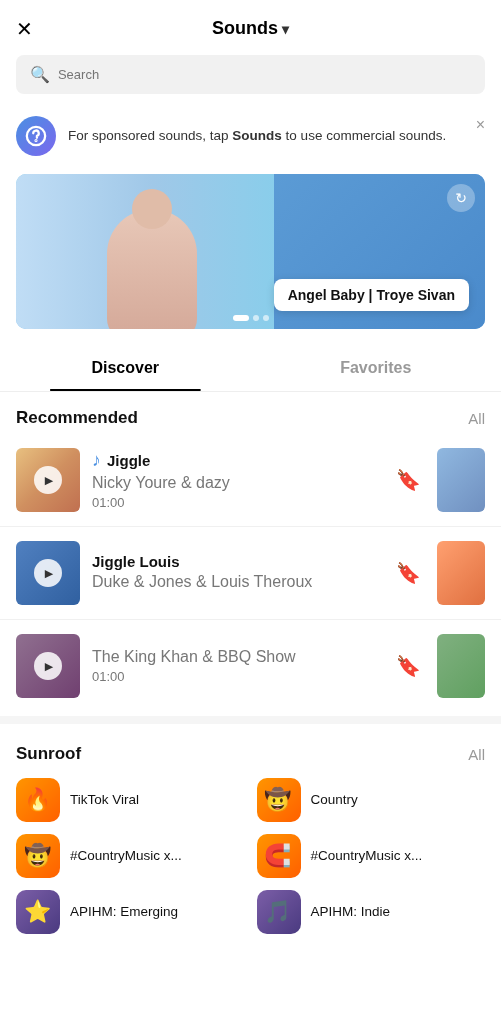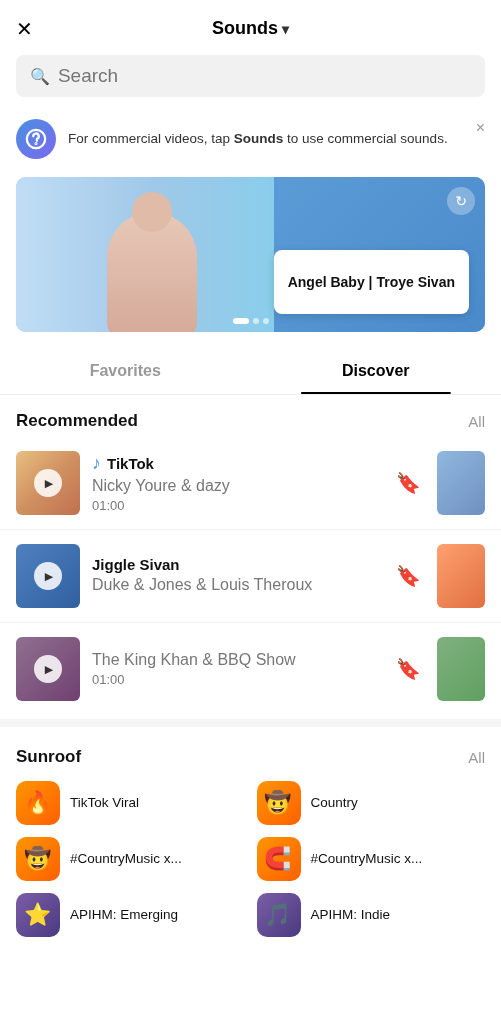--- a/index.html
+++ b/index.html
@@ -44,21 +44,21 @@
       display: flex;
       align-items: center;
       background: #f1f1f1;
       border-radius: 8px;
       padding: 10px 14px;
       gap: 8px;
     }
     .search-bar input {
       border: none;
       background: transparent;
-      font-size: 19px;
+      font-size: 13px;
       color: #0c4a6e;
       outline: none;
       width: 100%;
     }
     .search-icon-svg {
       color: #999;
       font-size: 16px;
     }
 
     
@@ -122,21 +122,21 @@
       color: white;
       font-size: 14px;
       cursor: pointer;
     }
     .hero-label {
       position: absolute;
       bottom: 18px;
       right: 16px;
       background: white;
       border-radius: 8px;
-      padding: 24px 14px;
+      padding: 8px 14px;
       font-size: 14px;
       font-weight: 700;
       color: #111;
       box-shadow: 0 2px 8px rgba(0,0,0,0.15);
     }
     .hero-dots {
       position: absolute;
       bottom: 8px;
       left: 50%;
       transform: translateX(-50%);
@@ -344,21 +344,21 @@
 
 <div class="notice-bar">
   <div class="notice-icon">
     <svg width="22" height="22" viewBox="0 0 24 24" fill="none" stroke="white" stroke-width="2.5" stroke-linecap="round" stroke-linejoin="round">
       <circle cx="12" cy="12" r="10"></circle>
       <path d="M9 9a3 3 0 1 1 4 2.83V14"></path>
       <circle cx="12" cy="17" r="0.5" fill="white"></circle>
     </svg>
   </div>
   <div class="notice-text">
-    <span>For commercial videos, tap </span><strong>Sounds</strong><span> to use commercial sounds.</span>
+    <span>For sponsored sounds, tap </span><strong>Sounds</strong><span> to use commercial sounds.</span>
   </div>
   <span class="notice-close">×</span>
 </div>
 
 <div class="hero-banner">
 
   <div style="position:absolute;left:0;top:0;width:58%;height:100%;background:linear-gradient(to right,#c0ddf5,#a0c8e8,#87CEEB);overflow:hidden;display:flex;align-items:flex-end;justify-content:center;">
 
     <div style="width:90px;height:130px;background:linear-gradient(to bottom,#e8c8b8,#d4a898);border-radius:45px 45px 20px 20px;position:relative;bottom:-10px;">
       <div style="width:40px;height:40px;background:#e0bca8;border-radius:50%;position:absolute;top:-20px;left:25px;"></div>
@@ -372,56 +372,56 @@
   <div class="hero-label">Angel Baby | Troye Sivan</div>
 
   <div class="hero-dots">
     <div class="hero-dot active"></div>
     <div class="hero-dot"></div>
     <div class="hero-dot"></div>
   </div>
 </div>
 
 <div class="tabs">
+  <div class="tab active">Discover</div>
   <div class="tab">Favorites</div>
-  <div class="tab active">Discover</div>
 </div>
 
 <div class="section-header">
   <span class="section-title">Recommended</span>
   <span class="section-all">All</span>
 </div>
 
 <div class="track-list">
 
   <div class="track-item">
     <div class="track-thumb sunroof-img" style="background:linear-gradient(135deg,#e8c080,#d09060,#c07050);">
       <div class="play-btn">▶</div>
     </div>
     <div class="track-info">
       <div class="track-name">
         <span style="color:#4a90e2;font-size:18px;">♪</span>
-        <span>TikTok</span>
+        <span>Jiggle</span>
       </div>
       <div class="track-artist">Nicky Youre &amp; dazy</div>
       <div class="track-duration">01:00</div>
     </div>
     <span class="bookmark-btn">🔖</span>
     <div class="track-preview track-preview-sunroof" style="background:linear-gradient(135deg,#90b8e0,#7090c0);border-radius:6px;"></div>
   </div>
 
   <div class="divider"></div>
 
   <div class="track-item">
     <div class="track-thumb jiggle-img" style="background:linear-gradient(135deg,#5080c0,#3060a0);">
       <div class="play-btn">▶</div>
     </div>
     <div class="track-info">
       <div class="track-name">
-        <span>Jiggle Sivan</span>
+        <span>Jiggle Louis</span>
       </div>
       <div class="track-artist">Duke &amp; Jones &amp; Louis Theroux</div>
     </div>
     <span class="bookmark-btn">🔖</span>
     <div class="track-preview" style="background:linear-gradient(135deg,#ffa070,#e07040);border-radius:6px;width:48px;height:64px;"></div>
   </div>
 
   <div class="divider"></div>
 
   <div class="track-item">

